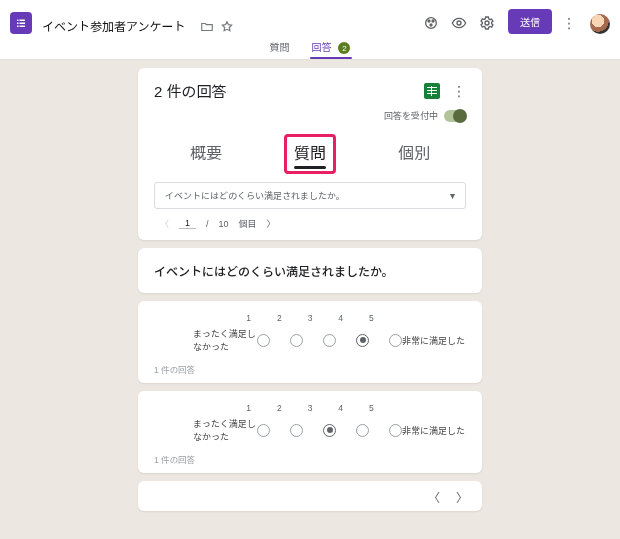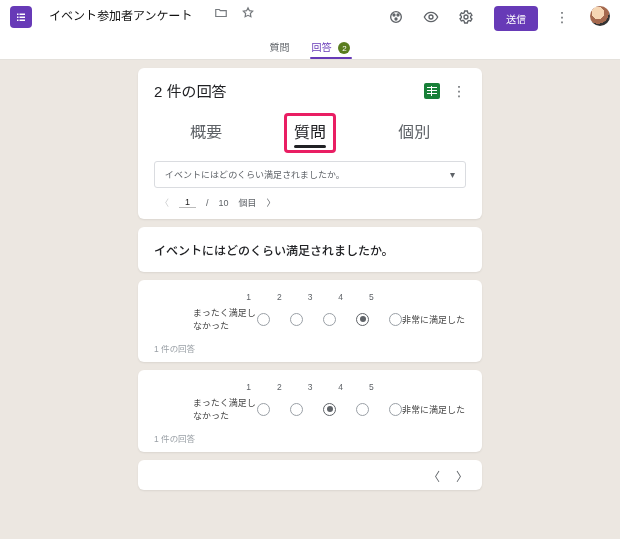--- a/index.html
+++ b/index.html
@@ -8,25 +8,24 @@
     background: #ece7e1;
     width: 620px;
     height: 539px;
     overflow: hidden;
     color: #202124;
     font-size: 11px;
   }
   
   .app-header {
     display: flex;
-    align-items: flex-start;
+    align-items: flex-end;
     padding: 6px 10px 0 10px;
     background: #fff;
     height: 34px;
-    gap: 7px;
   }
   .app-logo {
     width: 22px; height: 22px;
     background: #673ab7;
     border-radius: 4px;
     display:flex;align-items:center;justify-content:center;
     margin-right: 10px;
   }
   .app-logo svg { fill:#fff; }
   .form-title { font-size: 12px; color:#111; margin-right:8px; }
@@ -183,20 +182,24 @@
 </div>
 
 <div class="main">
 
   <div class="card sum-card">
     <div class="sum-top">
       <div class="sum-title">2 件の回答</div>
       <div class="sheets-ico"></div>
       <div class="kebab">⋮</div>
     </div>
+    <div class="accepting">
+      <span>回答を受付中</span>
+      <div class="switch"></div>
+    </div>
     <div class="inner-tabs">
       <div class="inner-tab">概要</div>
       <div class="inner-tab highlight">質問</div>
       <div class="inner-tab">個別</div>
     </div>
     <div class="q-selector">
       <span>イベントにはどのくらい満足されましたか。</span>
       <span class="chev">▾</span>
     </div>
     <div class="pager">

